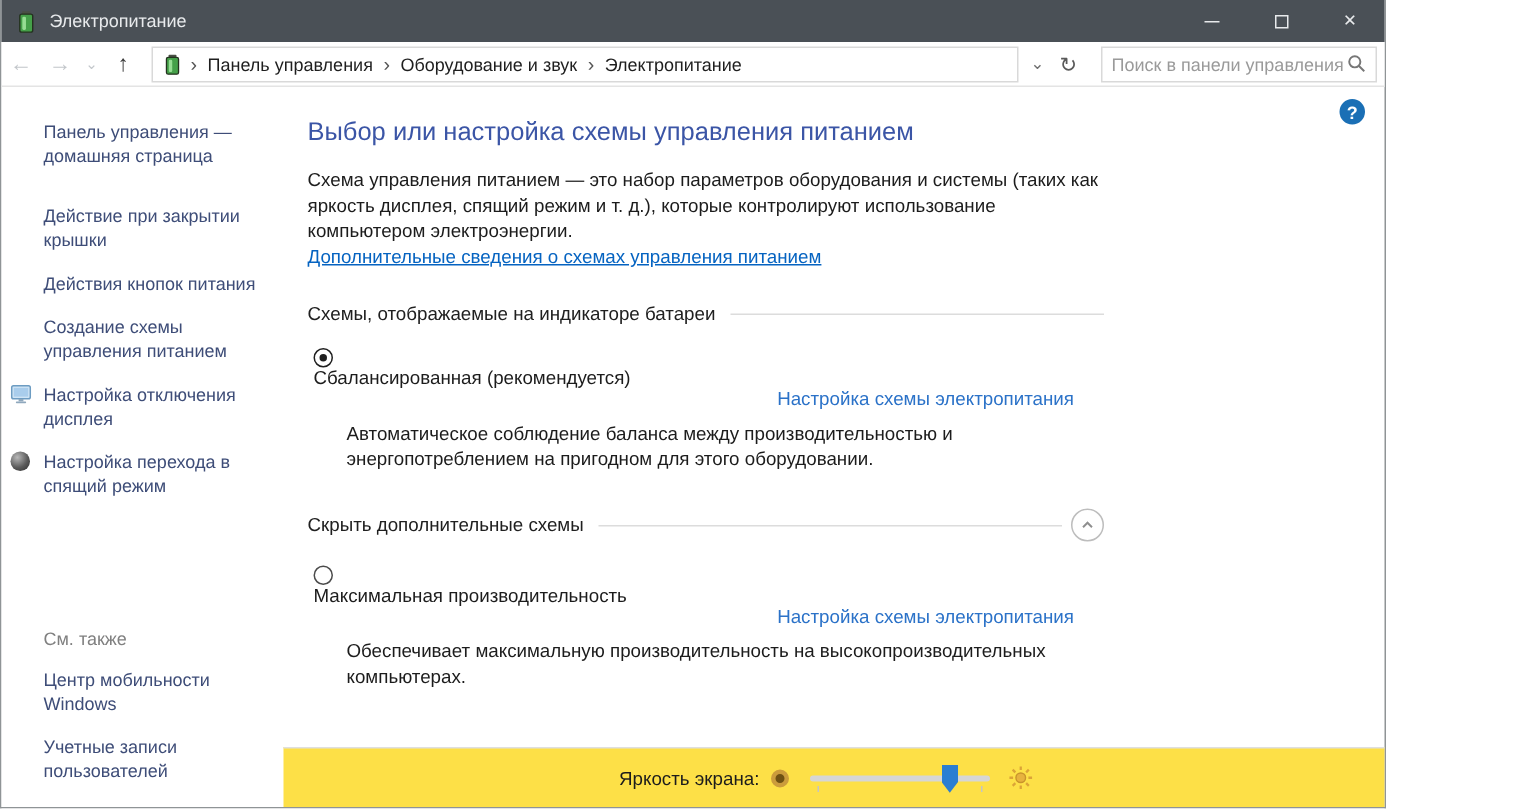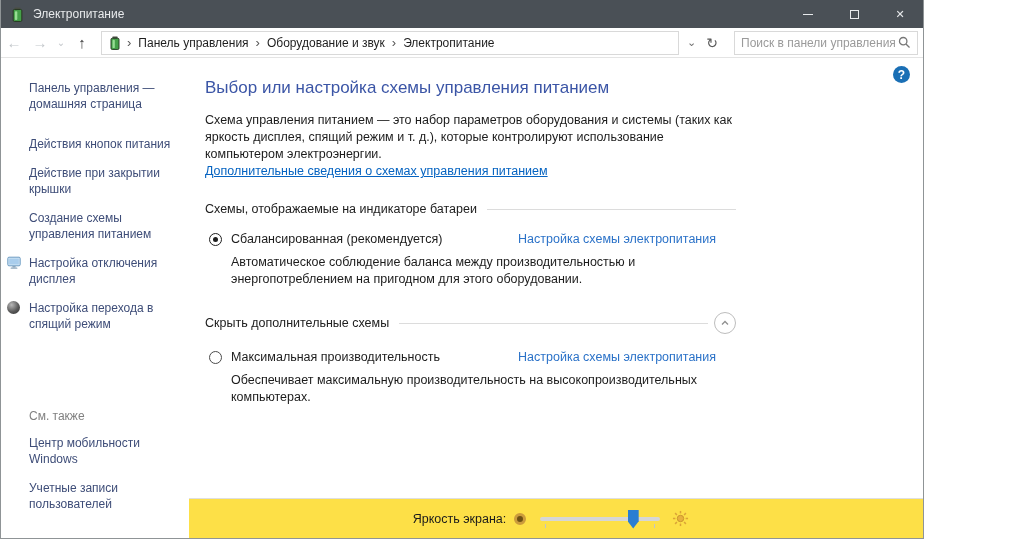--- a/index.html
+++ b/index.html
@@ -64,21 +64,21 @@
   .more-link { display:inline-block; margin-top:1px; font-size:12.5px; color:#0563c1; text-decoration:underline; cursor:pointer; }
 
   .section { width:531px; margin-top:24px; }
   .section-header-row { display:flex; align-items:center; }
   .section-header { font-size:12.5px; color:#202020; white-space:nowrap; }
   .section-rule { flex:1; height:1px; background:#dcdcdc; margin-left:10px; }
   .collapse-btn { width:22px; height:22px; border-radius:50%; border:1px solid #bdbdbd; margin-left:6px;
                   display:flex; align-items:center; justify-content:center; cursor:pointer; flex-shrink:0; }
   .collapse-btn svg { display:block; }
 
-  .plan-row { display:flex; align-items:center; margin:16px 0 0 4px; }
+  .plan-row { display:flex; margin:16px 0 0 4px;flex-direction:column; }
   .radio { width:13px; height:13px; border-radius:50%; border:1px solid #4b4b4b; background:#fff;
            margin-right:9px; position:relative; flex-shrink:0; cursor:pointer; }
   .radio.checked { border-color:#1f1f1f; }
   .radio.checked::after { content:""; position:absolute; left:3px; top:3px; width:5px; height:5px;
                           border-radius:50%; background:#1f1f1f; }
   .plan-name { font-size:12.5px; color:#1c1c1c; }
   .plan-settings-link { margin-left:auto; margin-right:20px; font-size:12.5px; color:#2b72c8; cursor:pointer; }
   .plan-desc { margin:8px 0 0 26px; max-width:508px; font-size:12.5px; line-height:17px; color:#1c1c1c; }
 
   
@@ -155,22 +155,22 @@
             <line x1="8.6" y1="8.6" x2="12.4" y2="12.4" stroke="#777" stroke-width="1.4"></line>
           </svg>
       </span>
     </div>
   </div>
 
   <div class="body-row">
 
     <div class="sidebar">
       <div class="side-link home">Панель управления — домашняя страница</div>
+      <div class="side-link">Действие при закрытии крышки</div>
       <div class="side-link">Действия кнопок питания</div>
-      <div class="side-link">Действие при закрытии крышки</div>
       <div class="side-link">Создание схемы управления питанием</div>
       <div class="side-link has-icon">
         <span class="side-icon">
           <svg width="14" height="14" viewBox="0 0 14 14">
             <rect x="0.8" y="1.2" width="12.4" height="8.6" rx="1.2" fill="#cfe4f5" stroke="#6d9cc2" stroke-width="1"></rect>
             <rect x="2.2" y="2.6" width="9.6" height="5.8" fill="#a9cdec"></rect>
             <rect x="5.4" y="10" width="3.2" height="1.6" fill="#8fa8bd"></rect>
             <rect x="3.6" y="11.6" width="6.8" height="1.2" rx="0.5" fill="#8fa8bd"></rect>
           </svg>
         </span>
@@ -180,21 +180,21 @@
         <span class="side-icon">
             <span class="sleep-sphere"></span>
           </span>
         <span>Настройка перехода в спящий режим</span>
       </div>
 
       <div class="side-spacer"></div>
 
       <div class="see-also-header">См. также</div>
       <div class="side-link" style="max-width:170px;">Центр мобильности Windows</div>
-      <div class="side-link" style="margin-bottom:12px; max-width:120px;">Учетные записи пользователей</div>
+      <div class="side-link" style="margin-bottom:2px; max-width:120px;">Учетные записи пользователей</div>
     </div>
 
     <div class="main">
       <div class="help-btn">?</div>
 
       <div class="content">
         <h1 class="page-title">Выбор или настройка схемы управления питанием</h1>
         <div class="intro">Схема управления питанием — это набор параметров оборудования и системы (таких как яркость дисплея, спящий режим и т. д.), которые контролируют использование компьютером электроэнергии.</div>
         <span class="more-link">Дополнительные сведения о схемах управления питанием</span>
 

